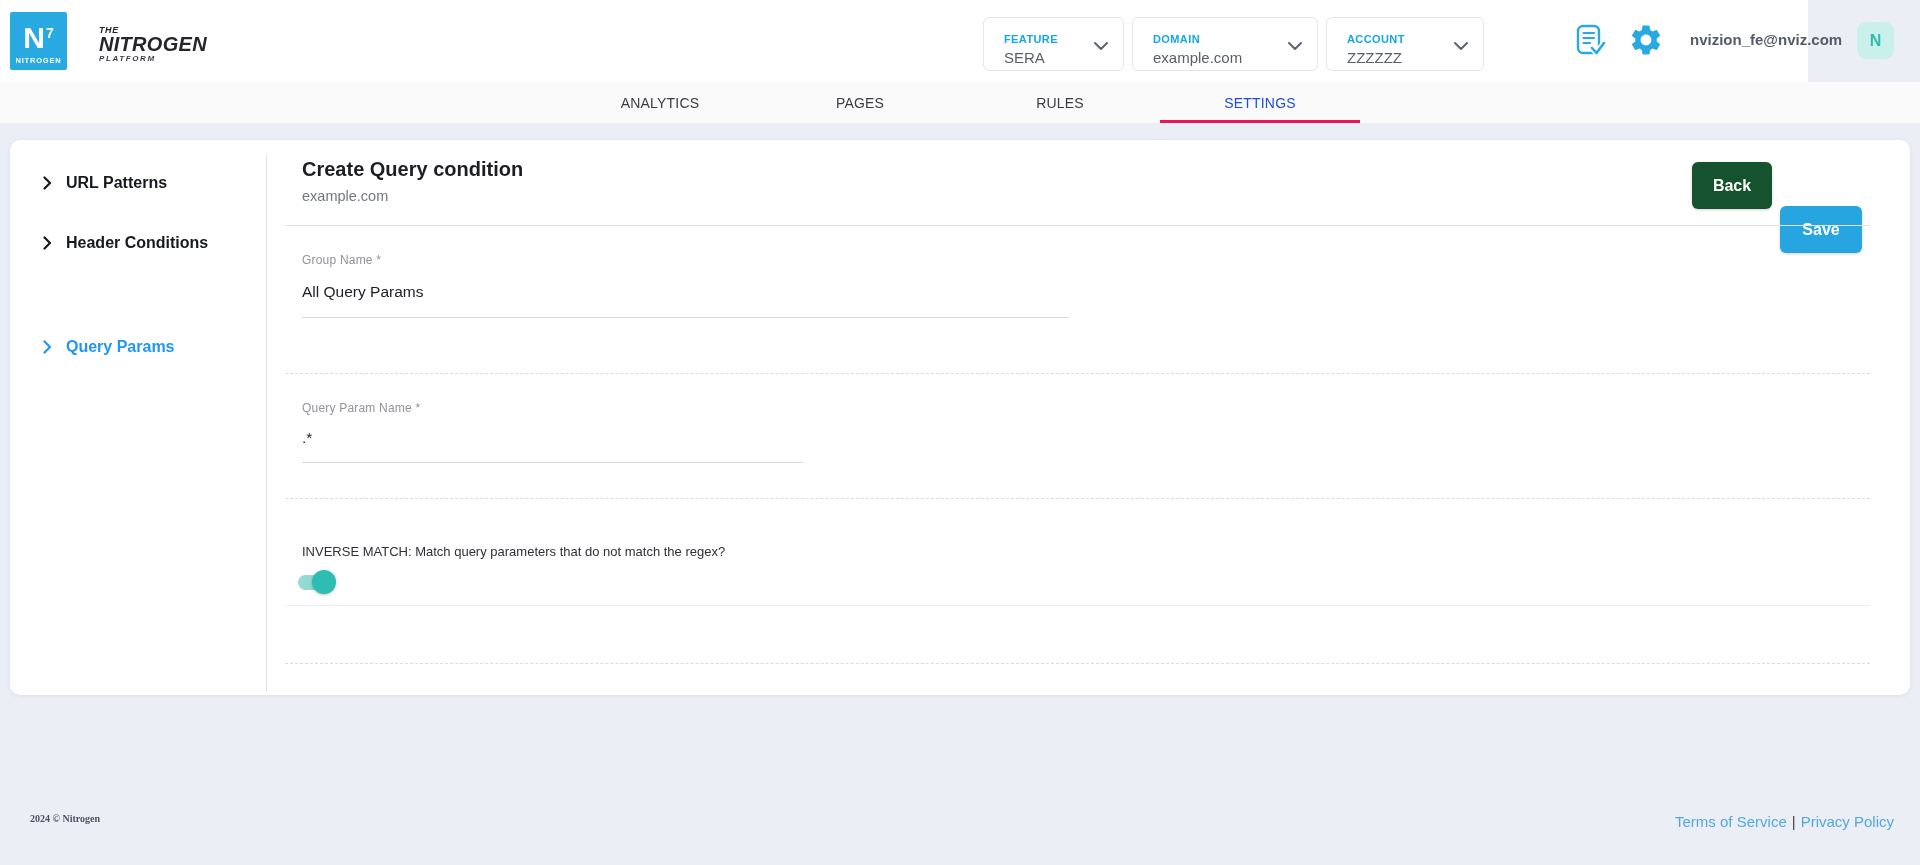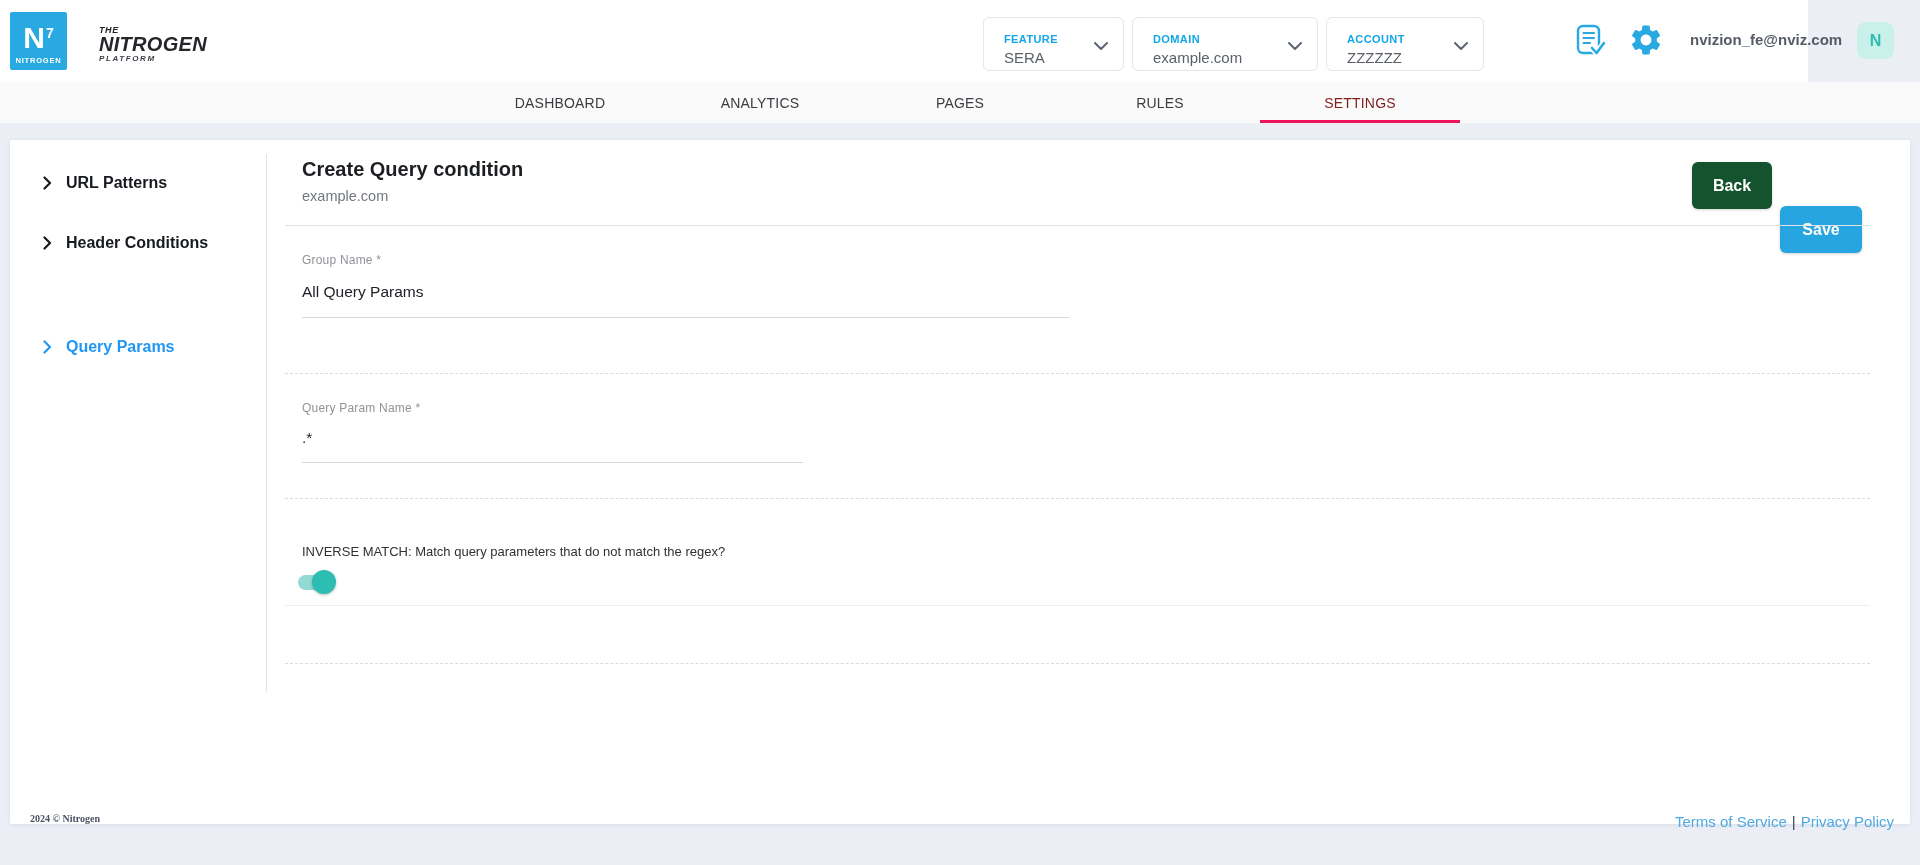--- a/index.html
+++ b/index.html
@@ -48,29 +48,29 @@
 
   
   .tabbar {
     position:absolute; left:0; top:82px; width:1920px; height:41px;
     background:#FAFAFB; display:flex; justify-content:center;
   }
   .tab {
     width:200px; display:flex; align-items:center; justify-content:center;
     font-size:14px; color:#3A3C41; letter-spacing:0.2px; cursor:pointer; position:relative;
   }
-  .tab.active { color:#7f1d1d;text-align:center; }
+  .tab.active { color:#1d4ed8;text-align:center; }
   .tab.active::after {
     content:""; position:absolute; left:0; bottom:0; width:100%; height:3px; background:#EC155B;
   }
 
   
   .card {
-    position:absolute; left:10px; top:140px; width:1900px; height:684px;
-    background:#fff; border-radius:2px; box-shadow:0 1px 4px rgba(30,40,60,0.08);
+    position:absolute; left:10px; top:140px; width:1900px; height:555px;
+    background:#fff; border-radius:10px; box-shadow:0 1px 4px rgba(30,40,60,0.08);
   }
   .v-divider { position:absolute; left:256px; top:14px; width:1px; height:538px; background:#E3E3E6; }
 
   .side-item {
     position:absolute; left:33px; display:flex; align-items:center; gap:14px;
     font-size:16px; font-weight:bold; color:#16191F; cursor:pointer; height:24px; white-space:nowrap;
   }
   .side-item .side-chev { display:flex; align-items:center; }
   .side-0 { top:31px; } .side-1 { top:91px; } .side-2 { top:151px;margin-top:44px; }
   .side-item.active { color:#2196F3; }
@@ -175,21 +175,20 @@
     <svg width="36" height="36" viewBox="0 0 24 24" fill="#29A9E1">
       <path d="M19.14 12.94c.04-.3.06-.61.06-.94 0-.32-.02-.64-.07-.94l2.03-1.58c.18-.14.23-.41.12-.61l-1.92-3.32c-.12-.22-.37-.29-.59-.22l-2.39.96c-.5-.38-1.03-.7-1.62-.94l-.36-2.54c-.04-.24-.24-.41-.48-.41h-3.84c-.24 0-.43.17-.47.41l-.36 2.54c-.59.24-1.13.57-1.62.94l-2.39-.96c-.22-.08-.47 0-.59.22L2.74 8.87c-.12.21-.08.47.12.61l2.03 1.58c-.05.3-.09.63-.09.94s.02.64.07.94l-2.03 1.58c-.18.14-.23.41-.12.61l1.92 3.32c.12.22.37.29.59.22l2.39-.96c.5.38 1.03.7 1.62.94l.36 2.54c.05.24.24.41.48.41h3.84c.24 0 .44-.17.47-.41l.36-2.54c.59-.24 1.13-.56 1.62-.94l2.39.96c.22.08.47 0 .59-.22l1.92-3.32c.12-.22.07-.47-.12-.61l-2.01-1.58zM12 15.6c-1.98 0-3.6-1.62-3.6-3.6s1.62-3.6 3.6-3.6 3.6 1.62 3.6 3.6-1.62 3.6-3.6 3.6z"></path>
     </svg>
   </button>
 
   <div class="user-email">nvizion_fe@nviz.com</div>
   <div class="avatar">N</div>
 </div>
 
 <div class="tabbar">
-  <div class="tab">DASHBOARD</div>
   <div class="tab">ANALYTICS</div>
   <div class="tab">PAGES</div>
   <div class="tab">RULES</div>
   <div class="tab active">SETTINGS</div>
 </div>
 
 <div class="card">
 
   <div class="side-item side-0">
     <span class="side-chev">

